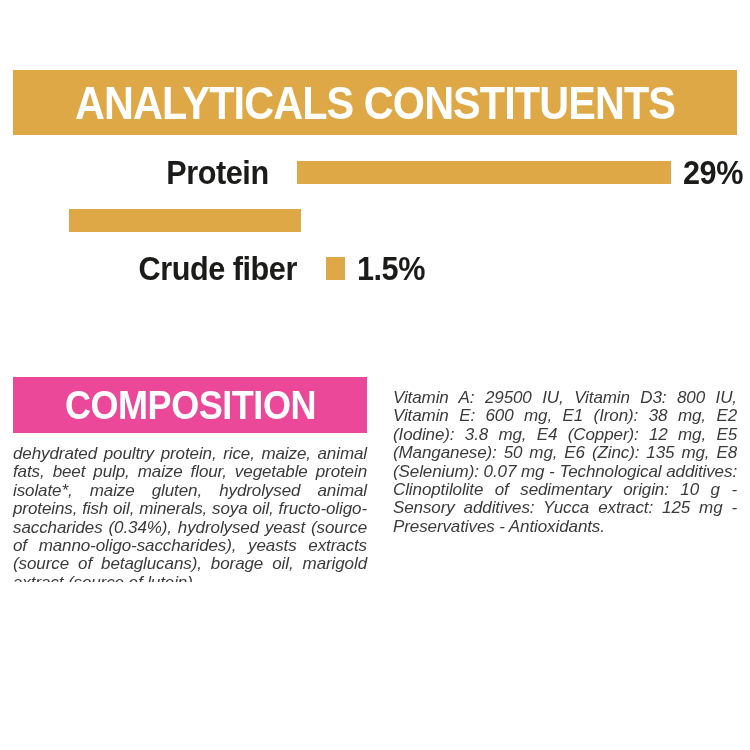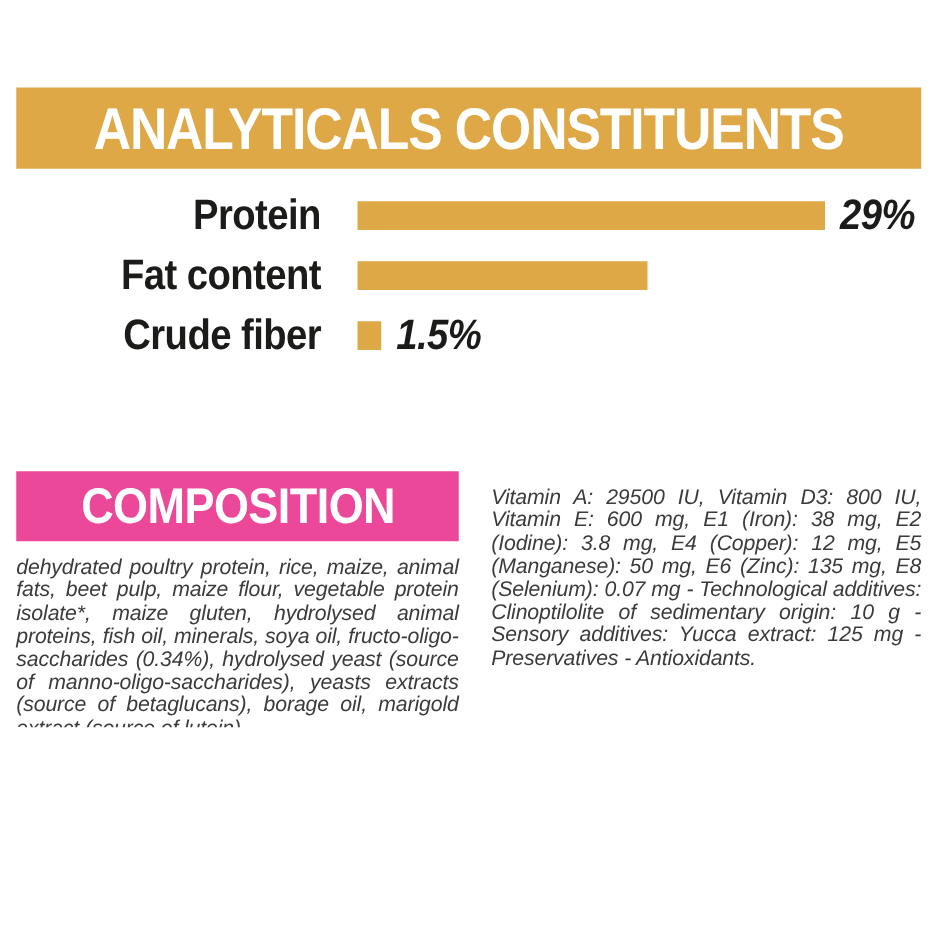--- a/index.html
+++ b/index.html
@@ -19,35 +19,34 @@
     display:flex; align-items:center; justify-content:center;
   }
   .top-banner .cond {
     display:inline-block;
     transform:scaleX(0.88);
     transform-origin:center center;
     color:#fff; font-weight:bold; font-size:47px;
     letter-spacing:-1px; white-space:nowrap;
   }
   
-  .chart { position:absolute; left:0; top:148px; width:750px; }
+  .chart { position:absolute; left:0; top:148px; width:750px;padding-left:40px; }
   .chart-row { display:flex; align-items:center; height:48px; }
   .bar-label {
     width:257px; text-align:right;
     font-weight:bold; font-size:34px; color:#1B1B19;
     letter-spacing:-0.5px;
   }
   .bar-label .cond { display:inline-block; transform:scaleX(0.9); transform-origin:right center; white-space:nowrap; }
   .bar-track { margin-left:29px; display:flex; align-items:center; }
   .bar { height:23px; background:#DFA847; }
   .bar-value {
     margin-left:12px;
     font-weight:bold; font-size:34px; color:#1B1B19;
     letter-spacing:-0.5px;
-    font-style:italic;
   }
   .bar-value .cond { display:inline-block; transform:scaleX(0.9); transform-origin:left center; white-space:nowrap; }
   
   .cols {
     position:absolute; left:13px; top:377px; width:724px;
     display:grid; grid-template-columns:354px 344px; column-gap:26px;
   }
   .sec-banner {
     height:56px; background:#ec4899;
     display:flex; align-items:center; justify-content:center;
@@ -91,21 +90,20 @@
 
   <div class="chart">
     <div class="chart-row">
       <div class="bar-label"><span class="cond">Protein</span></div>
       <div class="bar-track">
           <div class="bar" style="width: 374.1px; background: rgb(223, 168, 71);"></div>
         </div>
       <div class="bar-value"><span class="cond">29%</span></div>
     </div>
     <div class="chart-row">
-      <div class="bar-label"><span class="cond">Fat content</span></div>
       <div class="bar-track">
           <div class="bar" style="width: 232.2px; background: rgb(223, 168, 71);"></div>
         </div>
     </div>
     <div class="chart-row">
       <div class="bar-label"><span class="cond">Crude fiber</span></div>
       <div class="bar-track">
           <div class="bar" style="width: 19.35px; background: rgb(223, 168, 71);"></div>
         </div>
       <div class="bar-value"><span class="cond">1.5%</span></div>

